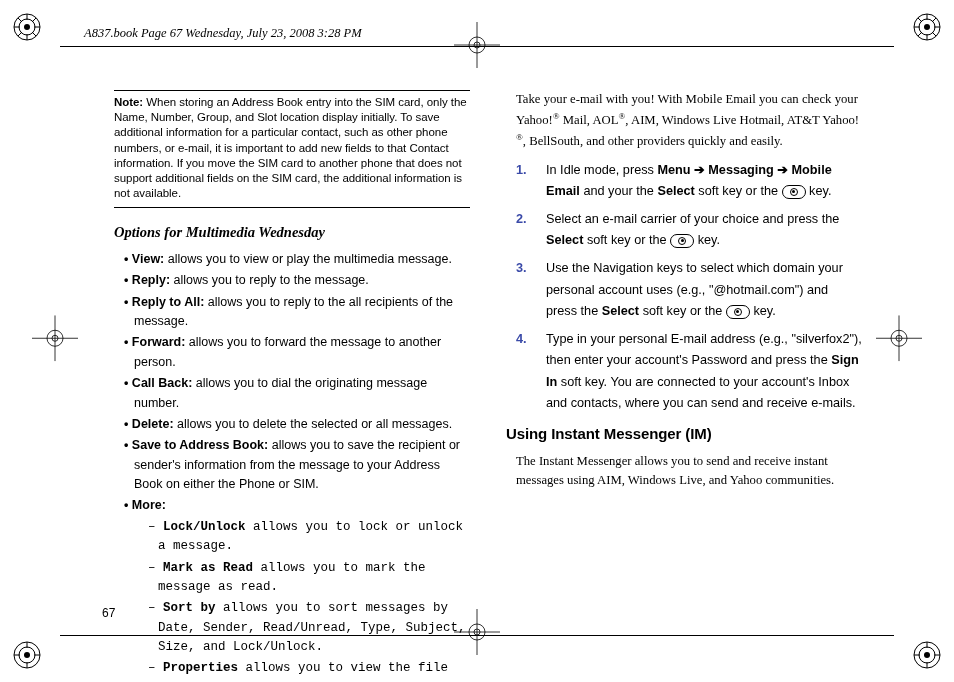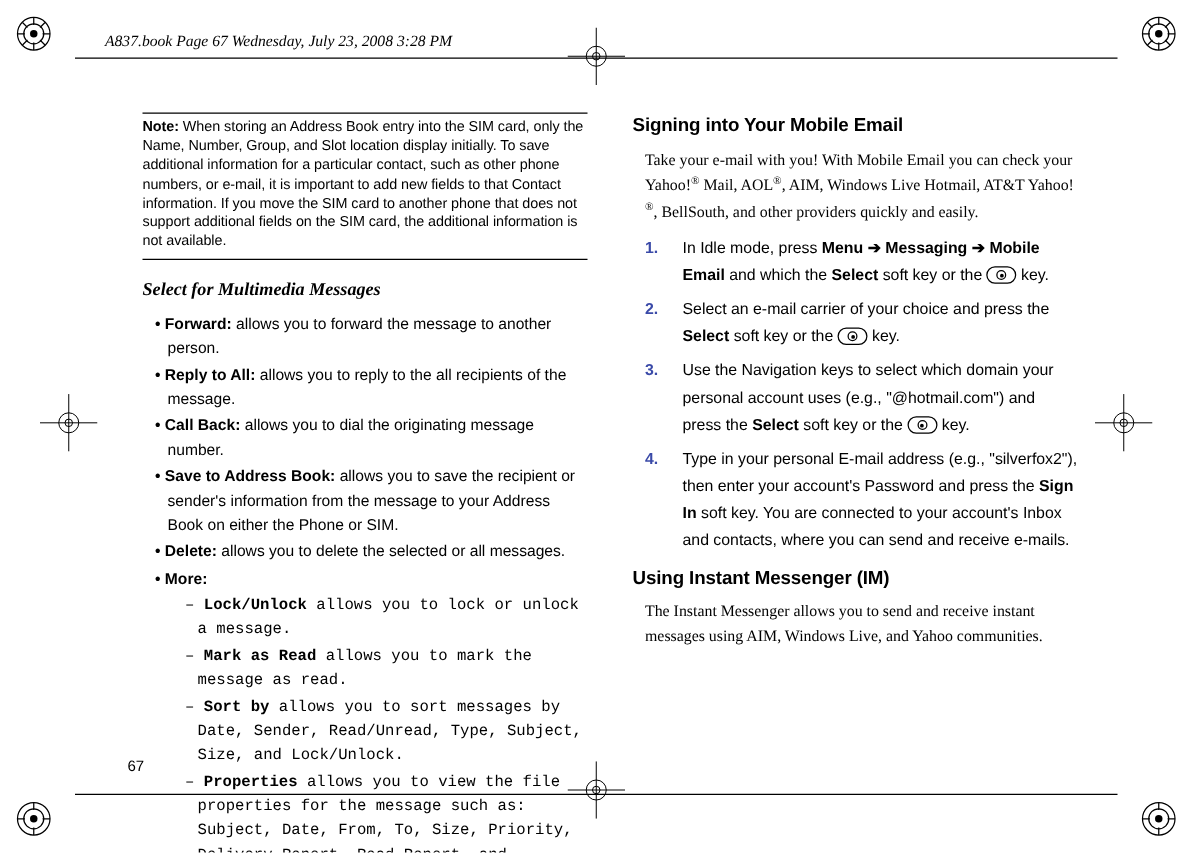--- a/index.html
+++ b/index.html
@@ -223,48 +223,49 @@
 <div class="hline-bot"></div>
 
 <div class="page-header">A837.book  Page 67  Wednesday, July 23, 2008  3:28 PM</div>
 
 <div class="content">
 
   <div class="col">
     <div class="note-block">
       <span class="label">Note:</span><span> When storing an Address Book entry into the SIM card, only the Name, Number, Group, and Slot location display initially. To save additional information for a particular contact, such as other phone numbers, or e-mail, it is important to add new fields to that Contact information. If you move the SIM card to another phone that does not support additional fields on the SIM card, the additional information is not available.</span>
     </div>
-    <div class="sub-heading">Select for Multimedia Messages</div>
+    <div class="sub-heading">Options for Multimedia Wednesday</div>
     <ul class="bullets">
+      <li><b>View:</b><span> allows you to view or play the multimedia message.</span></li>
+      <li><b>Reply:</b><span> allows you to reply to the message.</span></li>
+      <li><b>Reply to All:</b><span> allows you to reply to the all recipients of the message.</span></li>
       <li><b>Forward:</b><span> allows you to forward the message to another person.</span></li>
-      <li><b>Reply to All:</b><span> allows you to reply to the all recipients of the message.</span></li>
       <li><b>Call Back:</b><span> allows you to dial the originating message number.</span></li>
+      <li><b>Delete:</b><span> allows you to delete the selected or all messages.</span></li>
       <li><b>Save to Address Book:</b><span> allows you to save the recipient or sender's information from the message to your Address Book on either the Phone or SIM.</span></li>
-      <li><b>Delete:</b><span> allows you to delete the selected or all messages.</span></li>
       <li><b>More:</b>
         <ul class="sub-bullets">
           <li><b>Lock/Unlock</b><span> allows you to lock or unlock a message.</span></li>
           <li><b>Mark as Read</b><span> allows you to mark the message as read.</span></li>
           <li><b>Sort by</b><span> allows you to sort messages by Date, Sender, Read/Unread, Type, Subject, Size, and Lock/Unlock.</span></li>
           <li><b>Properties</b><span> allows you to view the file properties for the message such as: Subject, Date, From, To, Size, Priority, Delivery Report, Read Report, and Forwarding.</span></li>
         </ul>
       </li>
     </ul>
   </div>
 
   <div class="col">
-    <div class="heading">Signing into Your Mobile Email</div>
     <div class="para">
       <span>Take your e-mail with you! With Mobile Email you can check your Yahoo!</span><span class="sup">®</span><span> Mail, AOL</span><span class="sup">®</span><span>, AIM, Windows Live Hotmail, AT&amp;T Yahoo!</span><span class="sup">®</span><span>, BellSouth, and other providers quickly and easily.</span>
     </div>
     <ol class="steps">
       <li>
         <span class="num">1.</span>
         <span class="body">
-          <span>In Idle mode, press </span><b>Menu</b><span class="arrow"> ➔ </span><b>Messaging</b><span class="arrow"> ➔ </span><b>Mobile Email</b><span> and which the </span><b>Select</b><span> soft key or the </span><span class="keyicon"></span><span> key.</span>
+          <span>In Idle mode, press </span><b>Menu</b><span class="arrow"> ➔ </span><b>Messaging</b><span class="arrow"> ➔ </span><b>Mobile Email</b><span> and your the </span><b>Select</b><span> soft key or the </span><span class="keyicon"></span><span> key.</span>
         </span>
       </li>
       <li>
         <span class="num">2.</span>
         <span class="body">
           <span>Select an e-mail carrier of your choice and press the </span><b>Select</b><span> soft key or the </span><span class="keyicon"></span><span> key.</span>
         </span>
       </li>
       <li>
         <span class="num">3.</span>

